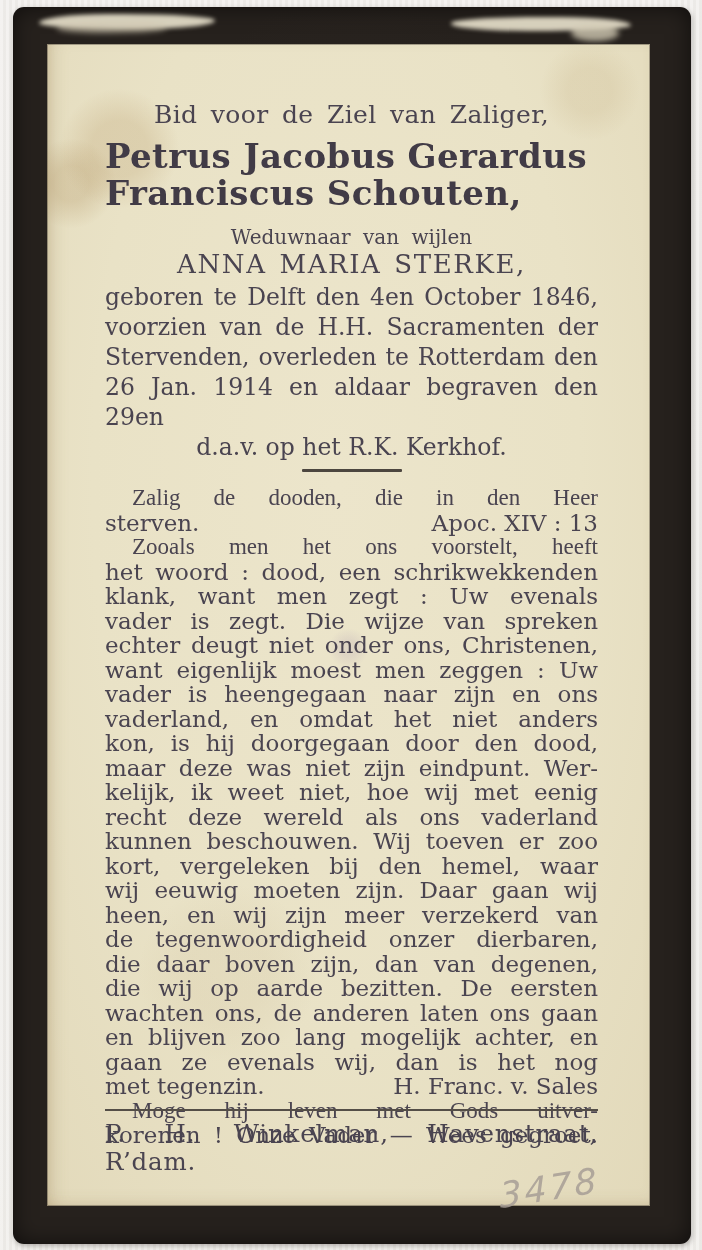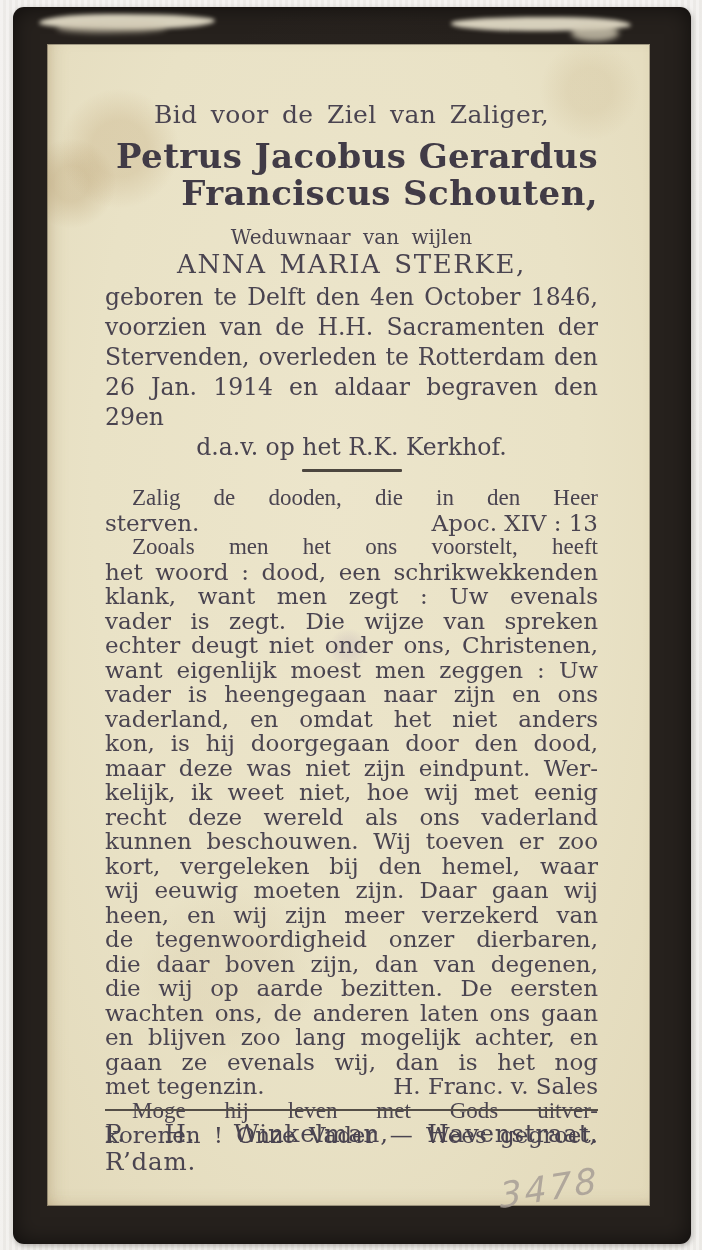--- a/index.html
+++ b/index.html
@@ -62,21 +62,21 @@
   }
 
   .content { position: relative; padding: 0 52px 0 58px; }
 
   
   .intro {
     margin-top: 56px; text-align: center;
     font-size: 25px; line-height: 29px; word-spacing: 5px; letter-spacing: 0.4px;
   }
   .name {
-    margin-top: 9px; text-align: right; font-weight: bold;
+    margin-top: 9px; text-align: left; font-weight: bold;
     font-size: 34px; line-height: 37px; letter-spacing: 0.4px; color: #413b46;
   }
   .relation {
     margin-top: 12px; text-align: center;
     font-size: 20px; line-height: 26px; word-spacing: 6px;
   }
   .wife {
     margin-top: 1px; text-align: center;
     font-size: 26px; line-height: 27px; letter-spacing: 1.6px; word-spacing: 3px;
   }

